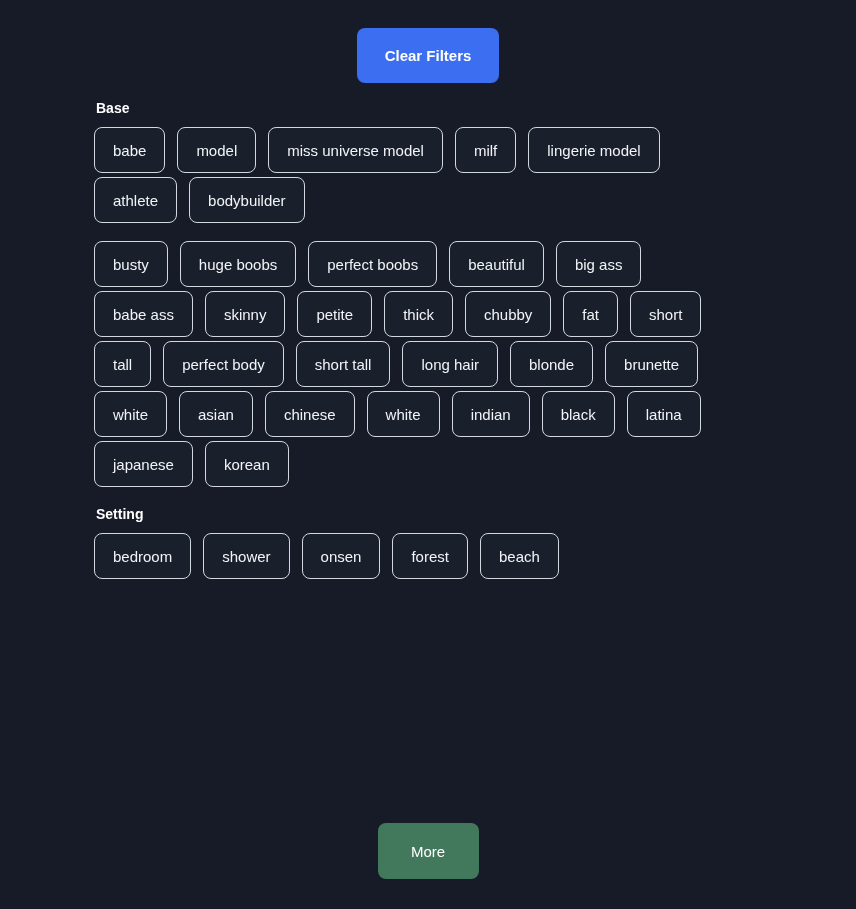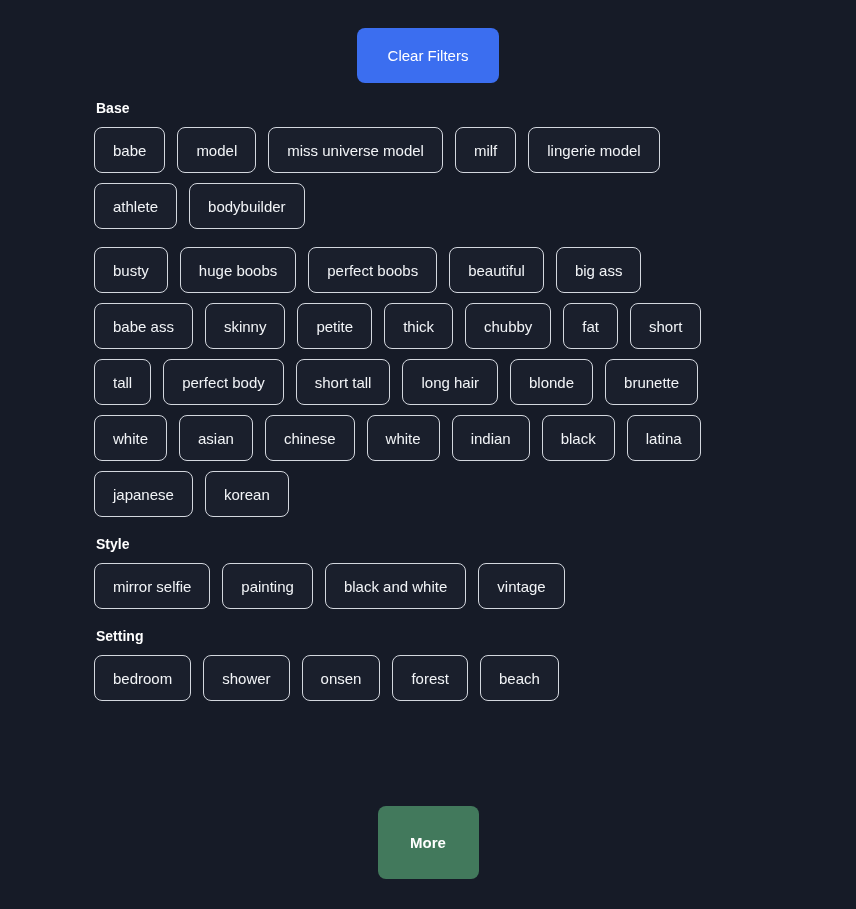--- a/index.html
+++ b/index.html
@@ -36,20 +36,21 @@
     font-family: "Liberation Sans", sans-serif;
     font-size: 15px;
     line-height: 1;
     padding: 0 26px;
     height: 55px;
     min-width: 142px;
     cursor: pointer;
     display: inline-flex;
     align-items: center;
     justify-content: center;
+    font-weight: bold;
   }
 
   
   .filters {
     padding: 16px 16px 0 0;
     flex: 1 1 auto;
   }
   .group {
     padding: 0 96px 0 94px;
   }
@@ -59,21 +60,21 @@
   .group-title {
     color: #ffffff;
     font-size: 14px;
     font-weight: bold;
     line-height: 18px;
     margin: 0 0 10px 2px;
   }
   .pill-row {
     display: flex;
     flex-wrap: wrap;
-    gap: 10px 12px;
+    gap: 4px 12px;
   }
   .pill {
     display: inline-flex;
     align-items: center;
     justify-content: center;
     height: 46px;
     padding: 0 18px;
     border: 1px solid #d3d7de;
     border-radius: 8px;
     background: #1a1f2c;
@@ -93,28 +94,27 @@
     padding-bottom: 30px;
   }
   .more-btn {
     background: #42795c;
     color: #ffffff;
     border: none;
     border-radius: 8px;
     font-family: "Liberation Sans", sans-serif;
     font-size: 15px;
     line-height: 1;
-    height: 73px;
+    height: 56px;
     min-width: 101px;
     padding: 0 26px;
     cursor: pointer;
     display: inline-flex;
     align-items: center;
     justify-content: center;
-    font-weight: bold;
   }
 </style>
 </head>
 <body>
 
 <div class="page">
 
   <div class="top-bar">
     <button class="clear-btn">Clear Filters</button>
   </div>
@@ -157,29 +157,20 @@
           <button class="pill">chinese</button>
           <button class="pill">white</button>
           <button class="pill">indian</button>
           <button class="pill">black</button>
           <button class="pill">latina</button>
           <button class="pill">japanese</button>
           <button class="pill">korean</button>
         </div>
       </div>
       <div class="group">
-        <div class="group-title">Style</div>
-        <div class="pill-row">
-          <button class="pill">mirror selfie</button>
-          <button class="pill">painting</button>
-          <button class="pill">black and white</button>
-          <button class="pill">vintage</button>
-        </div>
-      </div>
-      <div class="group">
         <div class="group-title">Setting</div>
         <div class="pill-row">
           <button class="pill">bedroom</button>
           <button class="pill">shower</button>
           <button class="pill">onsen</button>
           <button class="pill">forest</button>
           <button class="pill">beach</button>
         </div>
       </div>
     </div>

